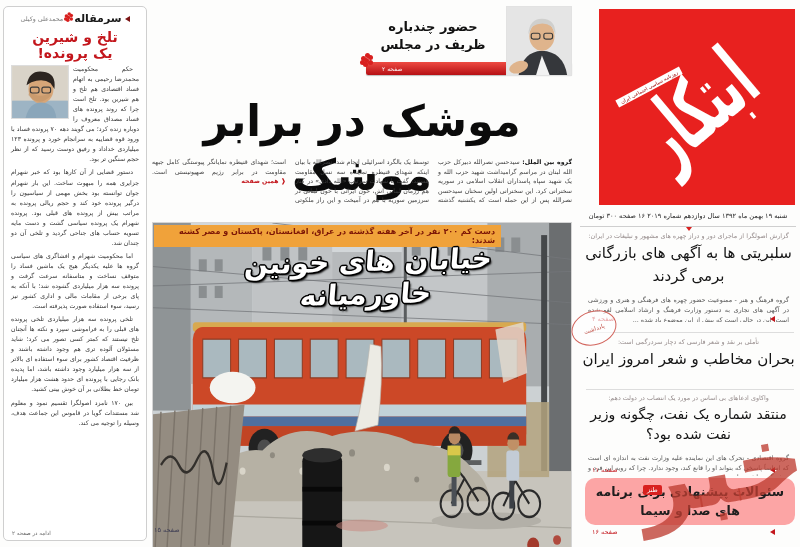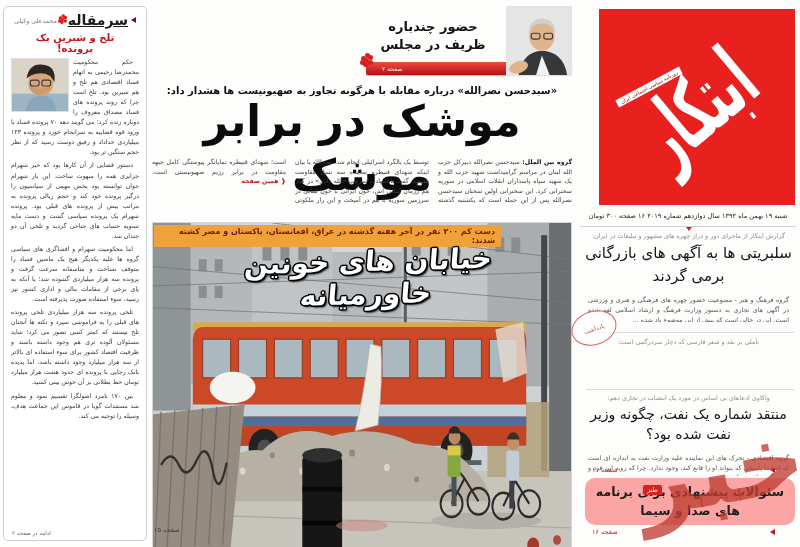--- a/index.html
+++ b/index.html
@@ -16,28 +16,28 @@
   .logo-tag{position:absolute;left:14px;top:74px;background:#fff;color:#a01212;font-size:5px;
     padding:1px 4px;transform:rotate(-28deg);white-space:nowrap;}
   .dateline{position:absolute;left:580px;top:212px;width:216px;text-align:center;font-size:6.6px;color:#222;}
   .dateline-rule{position:absolute;left:580px;top:226px;width:216px;height:1px;background:#cfcfcf;}
   .dateline-tri{position:absolute;left:686px;top:227px;width:0;height:0;
     border-left:3px solid transparent;border-right:3px solid transparent;border-top:4px solid #d8201f;}
   
   .edit-col{position:absolute;left:3px;top:6px;width:144px;height:535px;border:1px solid #cfcfcf;
     border-radius:5px;padding:5px 7px;background:#fff;overflow:hidden;}
   .edit-head{display:flex;align-items:center;gap:3px;font-size:7.5px;justify-content:center;}
-  .edit-head .sec{font-weight:bold;color:#1a1a1a;font-size:14px;text-decoration:underline;}
+  .edit-head .sec{font-weight:bold;color:#1a1a1a;font-size:11px;}
   .edit-head .auth{color:#7c7c7c;font-size:6.3px;}
   .tri-left{width:0;height:0;border-top:3px solid transparent;border-bottom:3px solid transparent;border-right:5px solid #c3161c;display:inline-block;}
   .tri-dark{border-right-color:#7c1414;}
   .splat{width:5px;height:5px;background:#d8201f;border-radius:50%;display:inline-block;position:relative;top:-1px;
     box-shadow:4px 2px 0 #d8201f,-1px 4px 0 #d8201f,4px -3px 0 #d8201f,-3px -2px 0 #d8201f,1px -5px 0 #d8201f,-4px 2px 0 #d8201f;}
   .splat.small{transform:scale(.7);}
-  .edit-headline{color:#c3161c;font-weight:bold;font-size:10px;text-align:center;margin:4px 16px 3px;}
+  .edit-headline{color:#c3161c;font-weight:bold;font-size:14px;text-align:center;margin:4px 16px 3px;}
   .edit-photo{float:left;width:58px;height:54px;margin:1px 4px 2px 0;border:1px solid #ddd;}
   .edit-body{font-size:6.2px;line-height:1.62;text-align:justify;color:#333;}
   .edit-body p{margin:0 0 3px;text-indent:6px;}
   .edit-cont{position:absolute;bottom:4px;left:8px;font-size:5.5px;color:#666;}
   
   .ts{position:absolute;top:6px;height:72px;}
   .ts-a{left:152px;width:212px;}
   .ts-b{left:366px;width:206px;}
   .ts-title{position:absolute;left:0;right:72px;top:12px;font-weight:bold;font-size:13px;line-height:1.35;
     text-align:center;color:#121212;}
@@ -137,21 +137,20 @@
       <path d="M12,70 Q16,46 36,45 Q58,46 62,70 Z" fill="#35373b"></path>
       <path d="M30,70 L36,50 L44,70 Z" fill="#f2f2f2"></path>
       <ellipse cx="36" cy="30" rx="13" ry="15" fill="#dfb48c"></ellipse>
       <path d="M22,28 Q23,12 36,12 Q50,12 50,28 L46,20 Q37,14 26,20 Z" fill="#cfcfcd"></path>
       <rect x="25" y="27" width="9" height="6" rx="2" fill="none" stroke="#3a3a3a" stroke-width="1.2"></rect>
       <rect x="38" y="27" width="9" height="6" rx="2" fill="none" stroke="#3a3a3a" stroke-width="1.2"></rect>
       <ellipse cx="12" cy="62" rx="10" ry="6" fill="#dfb48c" transform="rotate(-20 12 62)"></ellipse>
     </svg>
   </div>
 
-  <div class="lead-kicker">«سیدحسن نصرالله» درباره مقابله با هرگونه تجاوز به صهیونیست ها هشدار داد:</div>
   <div class="lead-headline">موشک در برابر موشک</div>
   <div class="lead-body">
     <b>گروه بین الملل:</b><span> سیدحسن نصرالله دبیرکل حزب الله لبنان در مراسم گرامیداشت شهید حزب الله و یک شهید سپاه پاسداران انقلاب اسلامی در سوریه سخنرانی کرد. این سخنرانی اولین سخنان سیدحسن نصرالله پس از این حمله است که یکشنبه گذشته توسط یک بالگرد اسرائیلی انجام شد. نصرالله با بیان اینکه شهدای قنیطره نماینده سه نسل مقاومت هستند، گفت با شهادت سرتیپ «الله دادی» در کنار هم رزمان لبنانی اش، خون ایرانی با خون لبنانی در سرزمین سوریه با هم در آمیخت و این راز ملکوتی است؛ شهدای قنیطره نمایانگر پیوستگی کامل جبهه مقاومت در برابر رژیم صهیونیستی است.</span>
     <span class="lead-more">❰ <span>همین صفحه</span></span>
   </div>
 
   <div class="photo-wrap">
     <svg viewBox="0 0 420 300" preserveAspectRatio="none">
       <rect width="420" height="300" fill="#ccd1d3"></rect>
       <rect width="420" height="110" fill="#d3d7d9"></rect>
@@ -274,35 +273,40 @@
         <circle cx="390" cy="292" r="5" fill="#a33a2c"></circle>
           <circle cx="408" cy="288" r="6" fill="#c4574a"></circle>
       </g>
     </svg>
     <div class="photo-banner">دست کم ۲۰۰ نفر در آخر هفته گذشته در عراق، افغانستان، پاکستان و مصر کشته شدند:</div>
     <div class="photo-title">خیابان های خونین خاورمیانه</div>
   </div>
   <div class="photo-page">صفحه ۱۵</div>
 
   <div class="st" style="top:232px;">
-    <div class="kick">گزارش ابتکار از ماجرای دور و دراز چهره های مشهور و تبلیغات در ایران:</div>
+    <div class="kick">گزارش اصولگرا از ماجرای دور و دراز چهره های مشهور و تبلیغات در ایران:</div>
     <div class="head-lg">سلبریتی ها به آگهی های بازرگانی برمی گردند</div>
     <div class="st-body" style="height:26px;">گروه فرهنگ و هنر - ممنوعیت حضور چهره های فرهنگی و هنری و ورزشی در آگهی های تجاری به دستور وزارت فرهنگ و ارشاد اسلامی لغو شده است. این در حالی است که پیش از این موضوع یاد شده ...</div>
   </div>
+  <div class="marker" style="top:315px;">
+    <span class="pg">صفحه ۴</span>
+    <span class="tri-left"></span>
+  </div>
   <div class="rrule" style="top:332px;"></div>
 
   <div class="stamp">یادداشت</div>
 
   <div class="st" style="top:338px;text-align:center;">
     <div class="kick">تأملی بر نقد و شعر فارسی که دچار سردرگمی است:</div>
+    <div class="head-lg">بحران مخاطب و شعر امروز ایران</div>
   </div>
   <div class="rrule" style="top:389px;"></div>
 
   <div class="st" style="top:394px;">
-    <div class="kick">واکاوی ادعاهای بی اساس در مورد یک انتصاب در تجاری دهم:</div>
+    <div class="kick">واکاوی ادعاهای بی اساس در مورد یک انتصاب در دولت دهم:</div>
     <div class="head-md">منتقد شماره یک نفت، چگونه وزیر نفت شده بود؟</div>
     <div class="st-body" style="height:22px;">گروه اقتصادی - تحرک های این نماینده علیه وزارت نفت به اندازه ای است که اساساً پاسخی که بتواند او را قانع کند، وجود ندارد. چرا که رویه این فرد و هدف گیری اش حمله به ...</div>
   </div>
   <div class="marker" style="top:466px;">
     <span class="pg">صفحه ۱۱</span>
     <span class="tri-left"></span>
   </div>
 
   <div class="satire">
     <span class="satire-tag">طنز</span>

